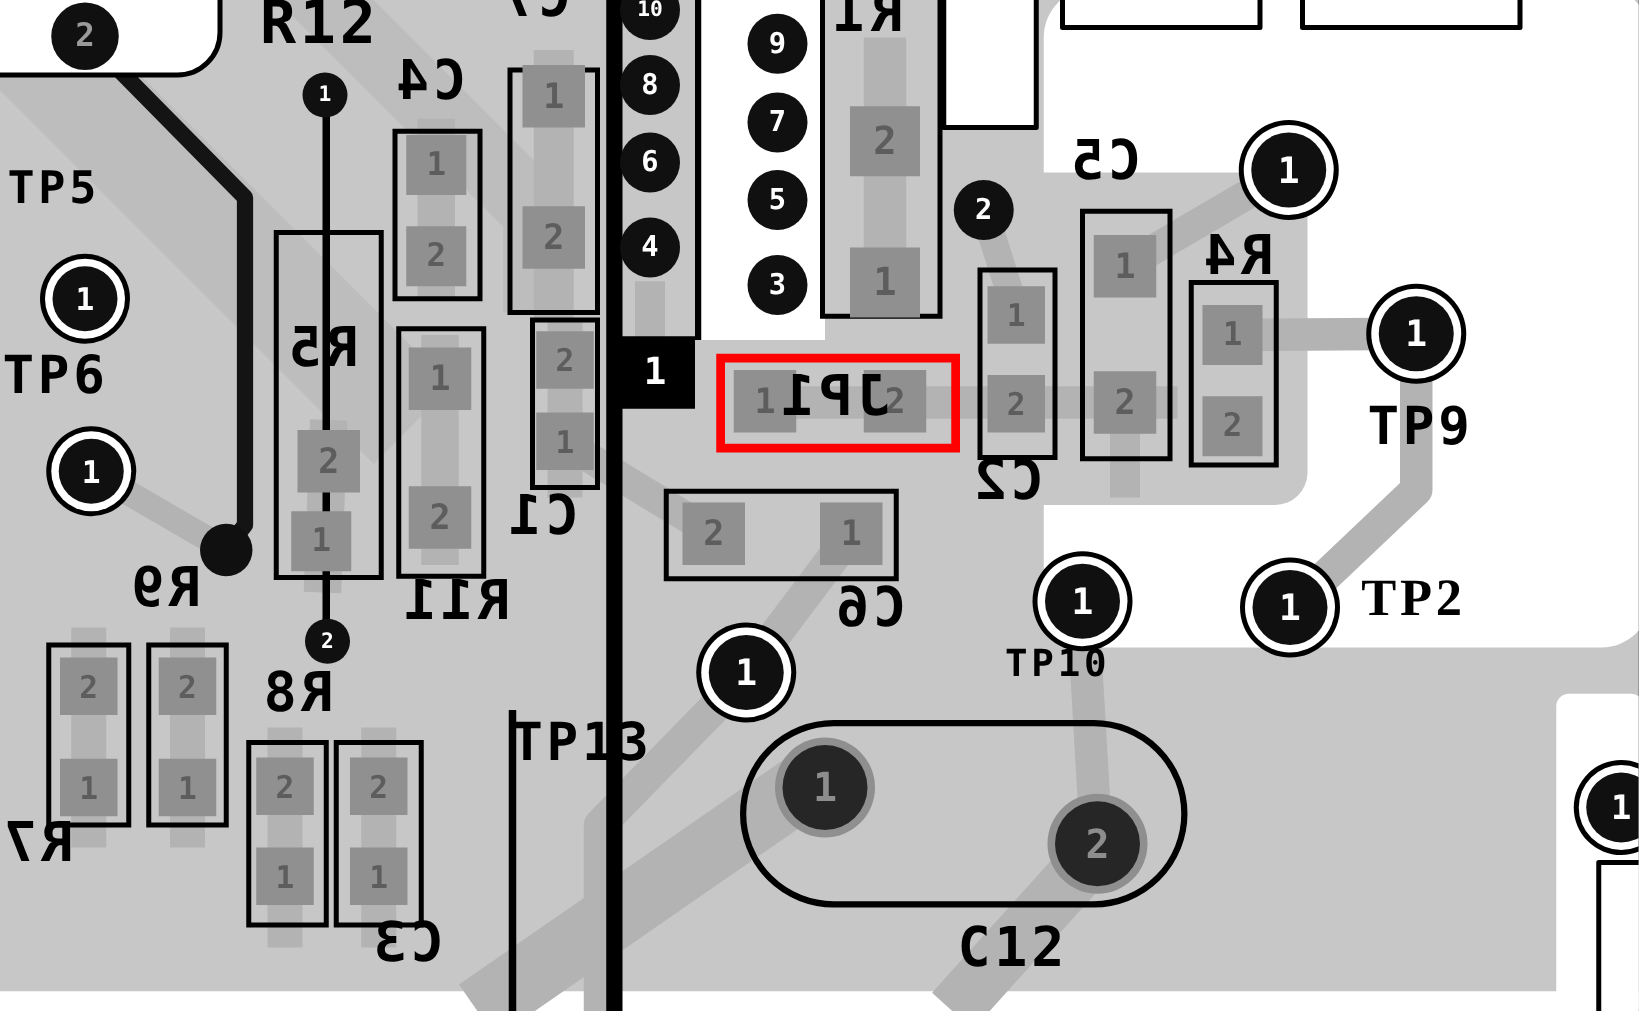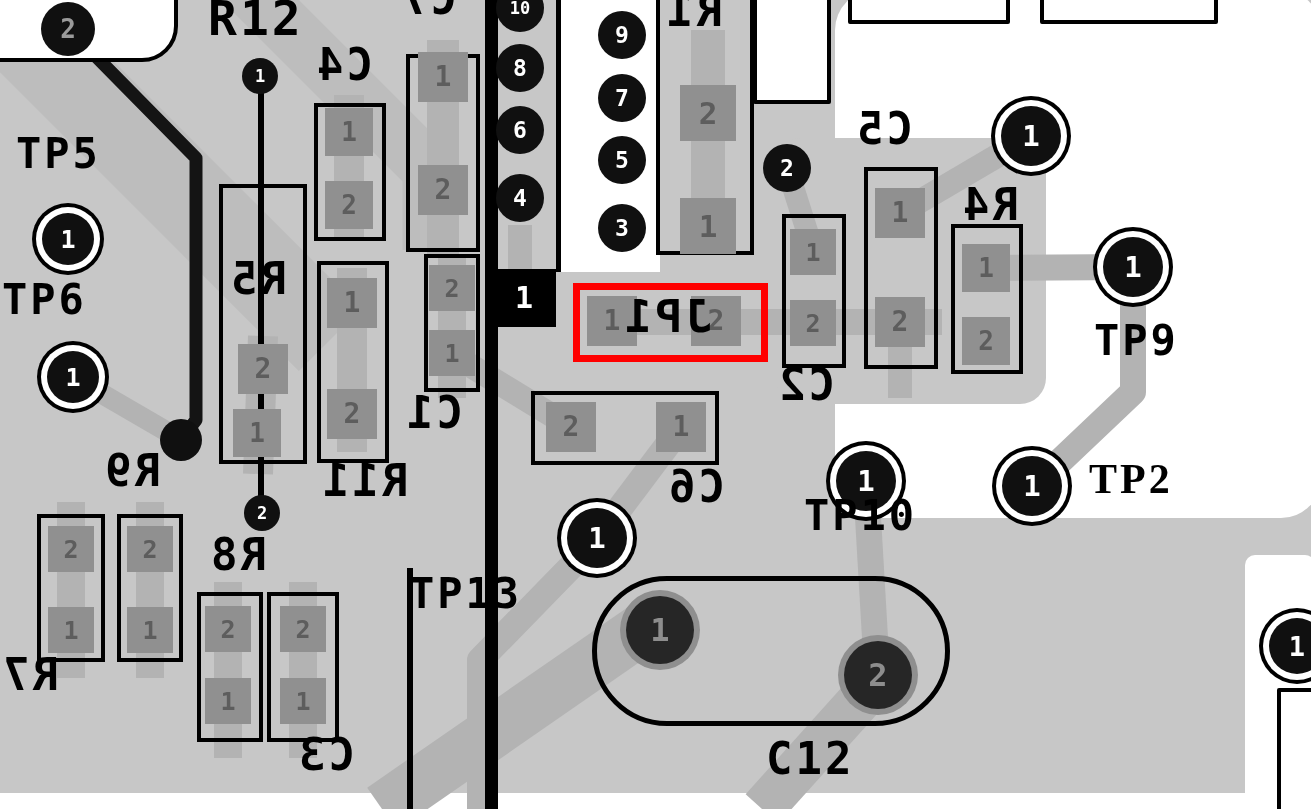--- a/index.html
+++ b/index.html
@@ -147,25 +147,25 @@
     <div class="rpad" style="left: 763px; top: 144px; width: 48px; height: 48px; font-size: 23px;">2</div>
     <div class="rpad ring" style="left: 1001px; top: 106px; width: 60px; height: 60px; font-size: 29px;">1</div>
     <div class="rpad ring" style="left: 1103px; top: 237px; width: 60px; height: 60px; font-size: 29px;">1</div>
     <div class="rpad ring" style="left: 1002px; top: 456px; width: 60px; height: 60px; font-size: 29px;">1</div>
     <div class="rpad ring" style="left: 836px; top: 451px; width: 60px; height: 60px; font-size: 29px;">1</div>
     <div class="rpad ring" style="left: 567px; top: 508px; width: 60px; height: 60px; font-size: 29px;">1</div>
     <div class="rpad ring" style="left: 1269px; top: 618px; width: 56px; height: 56px; font-size: 27px;">1</div>
     <div class="rpad dark" style="left: 626px; top: 596px; width: 68px; height: 68px; font-size: 32px;">1</div>
     <div class="rpad dark" style="left: 844px; top: 641px; width: 68px; height: 68px; font-size: 32px;">2</div>
     <div class="lbl" style="left: 208px; top: -4px; font-size: 48px;">R12</div>
-    <div class="lbl" style="left: 16px; top: 134px; font-size: 42px;">TP5</div>
+    <div class="lbl" style="left: 6px; top: 134px; font-size: 36px;">TP5</div>
     <div class="lbl" style="left: 2px; top: 280px; font-size: 42px;">TP6</div>
     <div class="lbl" style="left: 1094px; top: 321px; font-size: 42px;">TP9</div>
     <div class="lbl" style="left: 1089px; top: 460px; font-size: 42px; font-family: Liberation Serif, serif;">TP2</div>
-    <div class="lbl" style="left: 804px; top: 496px; font-size: 42px;">TP10</div>
+    <div class="lbl" style="left: 804px; top: 518px; font-size: 30px;">TP10</div>
     <div class="lbl" style="left: 409px; top: 574px; font-size: 42px;">TP13</div>
     <div class="lbl" style="left: 766px; top: 738px; font-size: 44px;">C12</div>
     <div class="lbl mir" style="left: 314px; top: 44px; font-size: 44px;">C4</div>
     <div class="lbl mir" style="left: 398px; top: -22px; font-size: 44px;">C7</div>
     <div class="lbl mir" style="left: 664px; top: -10px; font-size: 44px;">R1</div>
     <div class="lbl mir" style="left: 854px; top: 108px; font-size: 44px;">C5</div>
     <div class="lbl mir" style="left: 960px; top: 184px; font-size: 44px;">R4</div>
     <div class="lbl mir" style="left: 776px; top: 364px; font-size: 44px;">C2</div>
     <div class="lbl mir" style="left: 228px; top: 258px; font-size: 44px;">R5</div>
     <div class="lbl mir" style="left: 404px; top: 392px; font-size: 44px;">C1</div>

